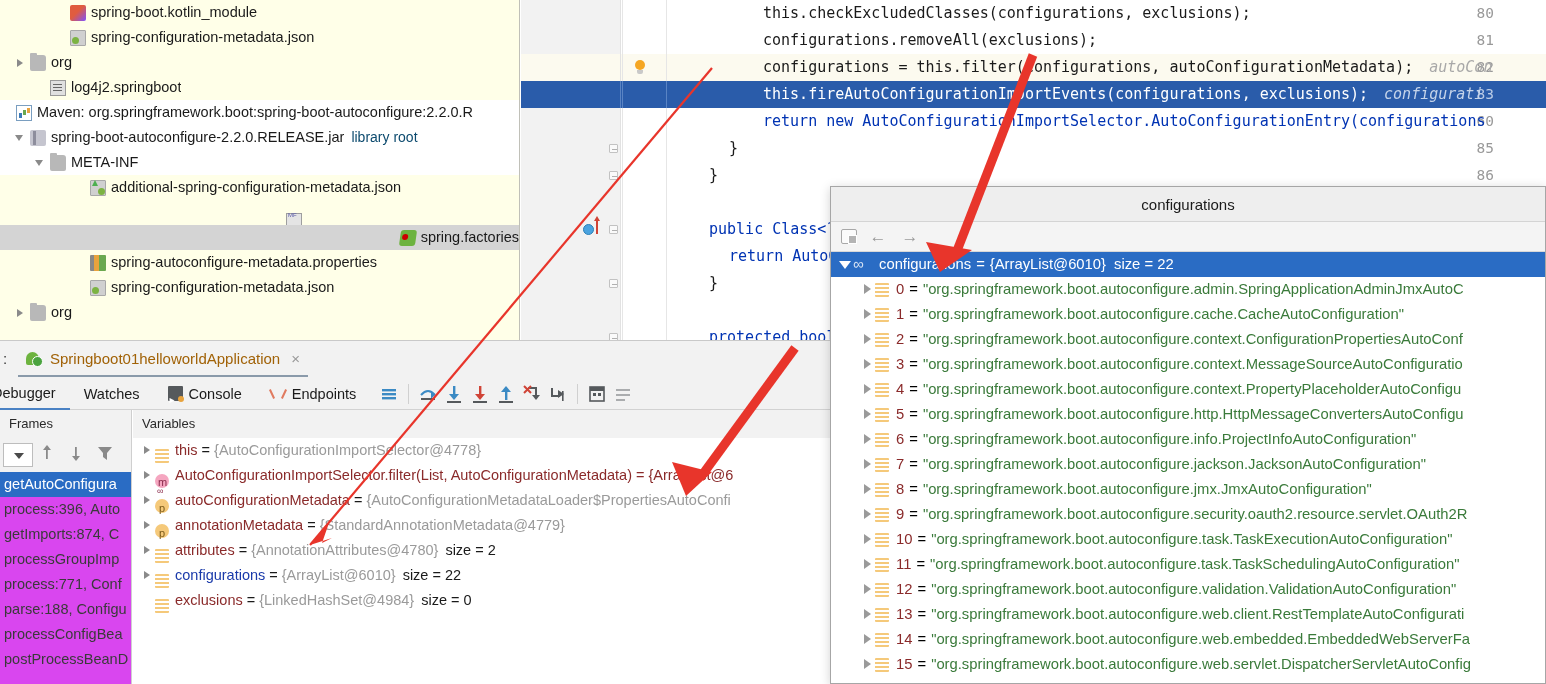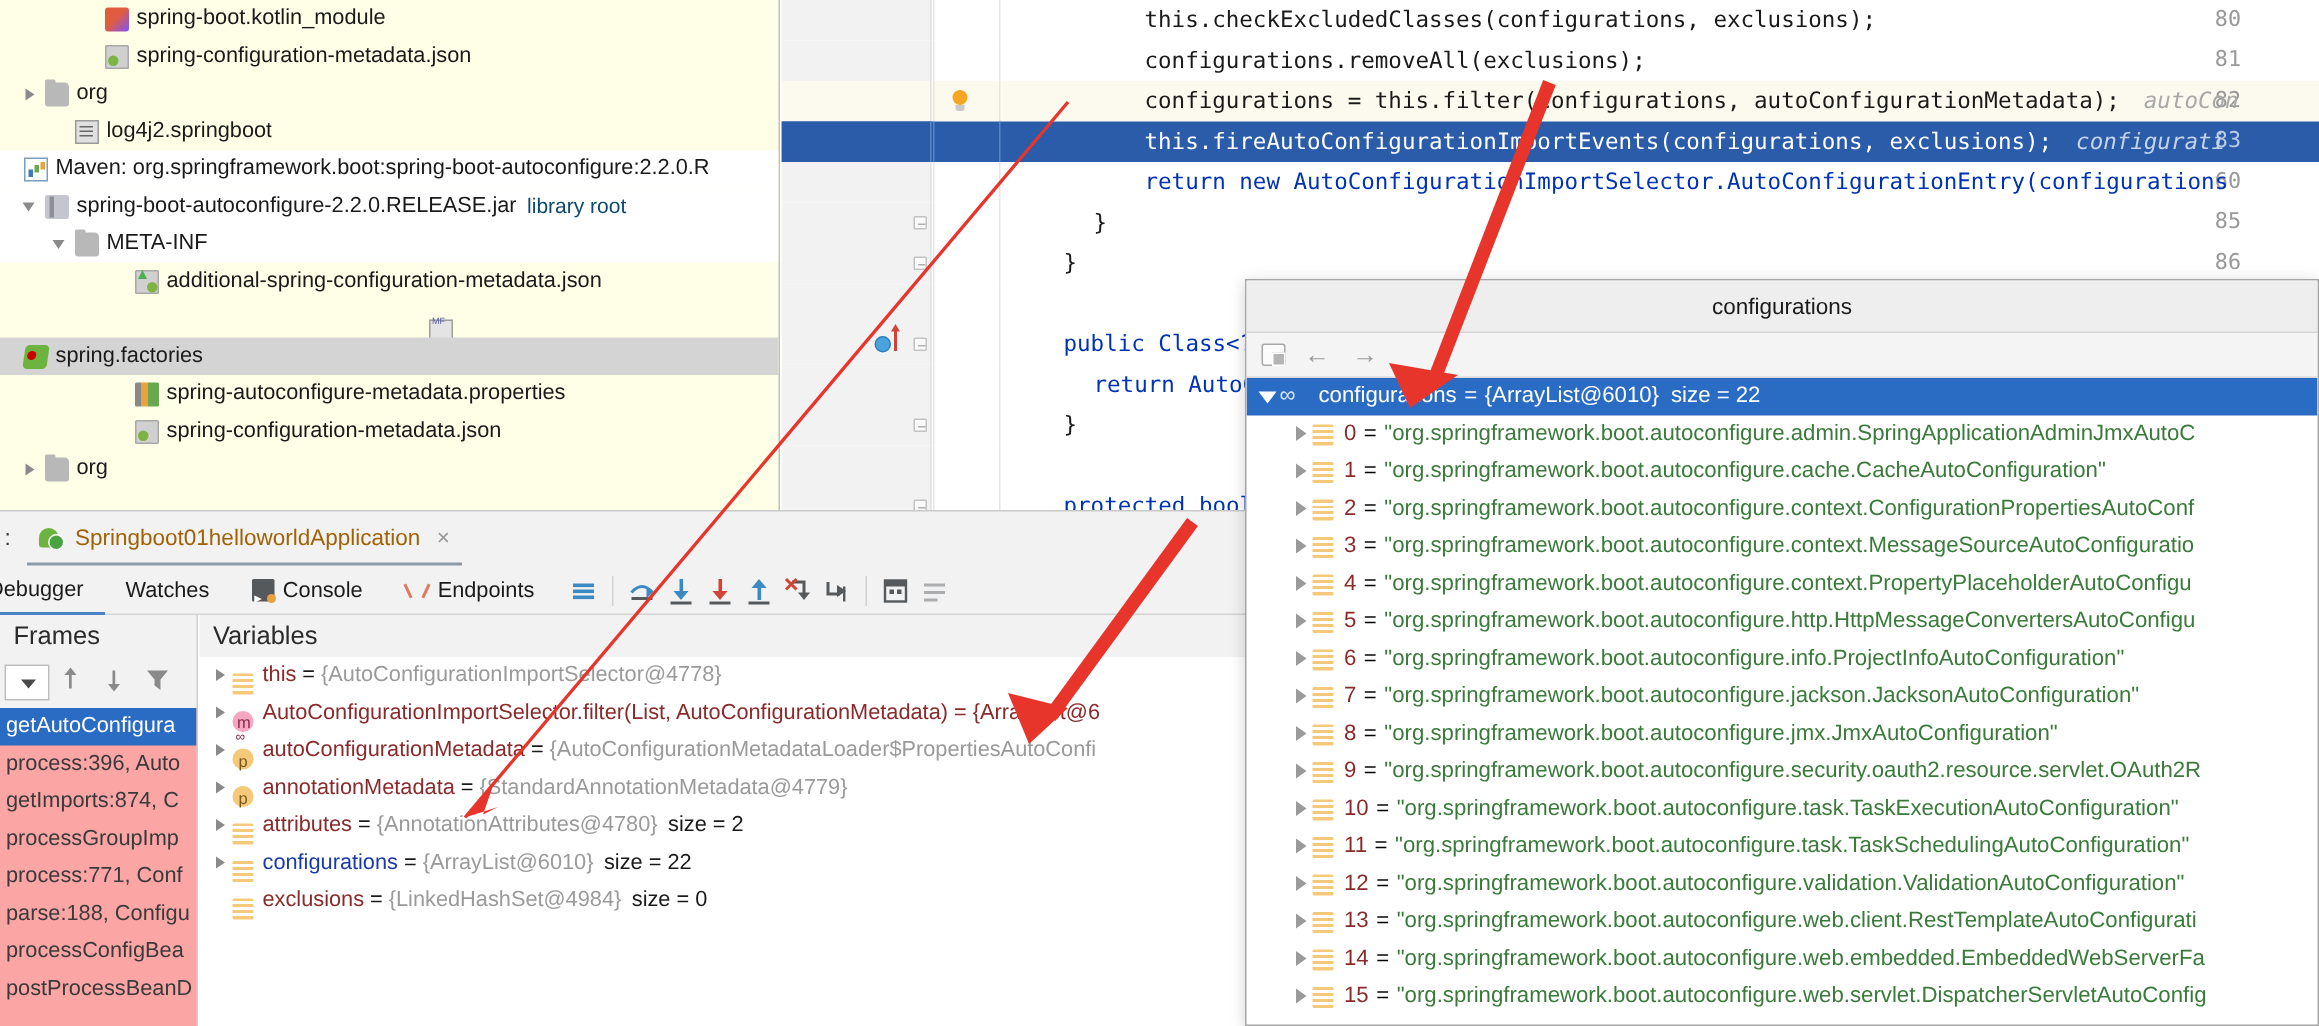--- a/index.html
+++ b/index.html
@@ -141,24 +141,24 @@
   .console-icon::after { content:"▸"; position:absolute; left:2px; top:-2px; color:#fff; font-size:10px; }
   .console-icon::before { content:""; position:absolute; right:-1px; bottom:-1px; width:6px; height:6px; background:#e8a33d; border-radius:50%; }
   .endpoints-icon { width:16px; height:15px; position:relative; }
   .endpoints-icon::before { content:""; position:absolute; left:1px; top:3px; width:2px; height:10px; background:#e07a5f; transform:rotate(-25deg); }
   .endpoints-icon::after { content:""; position:absolute; right:1px; top:3px; width:2px; height:10px; background:#e07a5f; transform:rotate(25deg); }
   .tbsep { width:1px; height:20px; background:#d0d0d0; margin:0 6px; }
   .tbico { width: 26px; height: 26px; position: relative; display:inline-block; }
 
   #frames-head { position:absolute; left:0; top:410px; width:132px; height:28px; background:#f2f2f2; border-right:1px solid #cfcfcf; }
   #vars-head { position:absolute; left:133px; top:410px; width:697px; height:28px; background:#f2f2f2; }
-  .panelhead { font-size:17px; color:#2a2a2a; line-height:28px; padding-left:9px; }
+  .panelhead { font-size:13px; color:#2a2a2a; line-height:28px; padding-left:9px; }
 
   #frames-tb { position:absolute; left:0; top:438px; width:132px; height:34px; background:#f2f2f2; border-right:1px solid #cfcfcf; display:flex; align-items:center; gap:3px; padding-left:3px;}
-  #frames-list { position:absolute; left:0; top:472px; width:132px; height:212px; background:#fca5a5; border-right:1px solid #cfcfcf; overflow:hidden; }
+  #frames-list { position:absolute; left:0; top:472px; width:132px; height:212px; background:#d946ef; border-right:1px solid #cfcfcf; overflow:hidden; }
   .frow { height:25px; line-height:25px; font-size:14.5px; color:#3a3a3a; padding-left:4px; white-space:nowrap; overflow:hidden; }
   .frow.sel { background:#2a6cc4; color:#ffffff; }
 
   #vars-panel { position:absolute; left:133px; top:438px; width:697px; height:246px; background:#ffffff; overflow:hidden; }
   .vrow { height:25px; line-height:25px; font-size:14.5px; white-space:nowrap; display:flex; align-items:flex-end; padding-left:8px; }
   .vtw { width:14px; flex:0 0 14px; position:relative; height:25px; }
   .vtw.closed::after { content:""; position:absolute; left:3px; top:8px; border-left:6px solid #8a8a8a; border-top:4.5px solid transparent; border-bottom:4.5px solid transparent; }
   .vicon { width:14px; height:14px; flex:0 0 14px; margin-right:6px; position:relative; }
   .ic-field { background:linear-gradient(#f5c97a 0 2px,#fff 2px 4px,#f5c97a 4px 6px,#fff 6px 8px,#f5c97a 8px 10px,#fff 10px 12px,#f5c97a 12px 14px); border-radius:1px; }
   .ic-param { background:#f5c97a; border-radius:50%; }
@@ -254,21 +254,21 @@
       <div class="tree-row" style="padding-left: 74px;">
         <span class="tw"></span>
         <span class="tico ic-addmeta"></span>
         <span class="tlabel">additional-spring-configuration-metadata.json</span>
       </div>
       <div class="tree-row" style="padding-left: 74px; flex-direction: column;">
         <span class="tw"></span>
         <span class="tico ic-mf"></span>
         <span class="tlabel">MANIFEST.MF</span>
       </div>
-      <div class="tree-row sel" style="">
+      <div class="tree-row sel" style=" justify-content: flex-end;">
         <span class="tw"></span>
         <span class="tico ic-spring"></span>
         <span class="tlabel">spring.factories</span>
       </div>
       <div class="tree-row" style="padding-left: 74px;">
         <span class="tw"></span>
         <span class="tico ic-props"></span>
         <span class="tlabel">spring-autoconfigure-metadata.properties</span>
       </div>
       <div class="tree-row" style="padding-left: 74px;">

